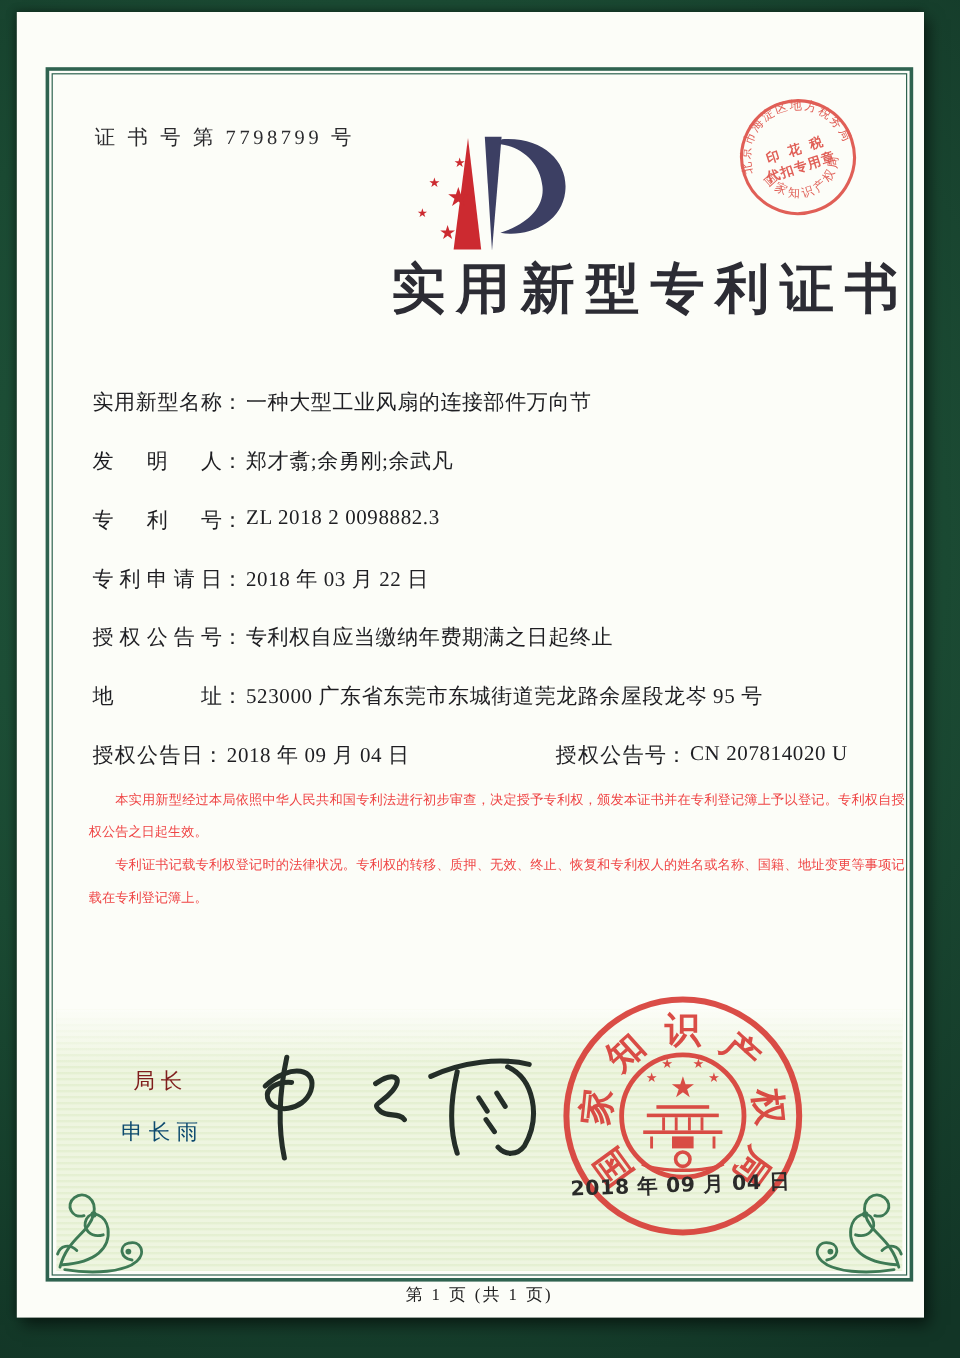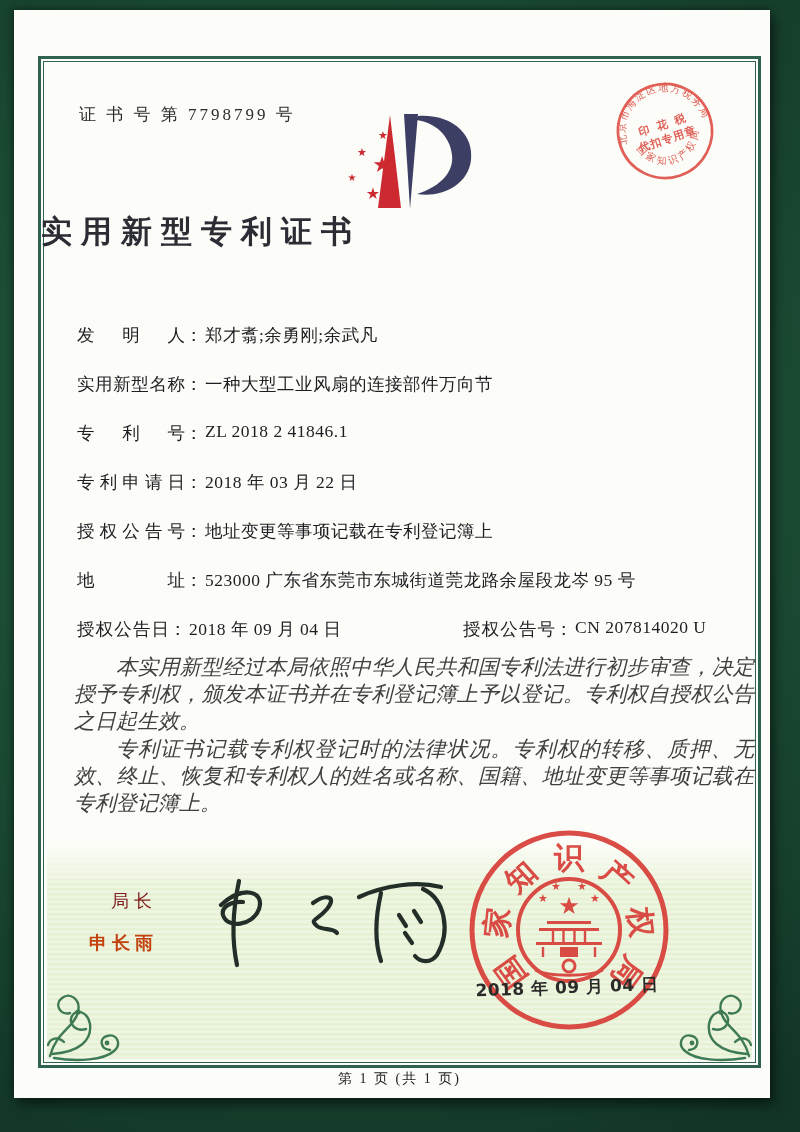--- a/index.html
+++ b/index.html
@@ -21,36 +21,36 @@
   .band{
     position:absolute;left:6px;right:6px;bottom:6px;top:782px;z-index:0;
     background:
       linear-gradient(to bottom, rgba(252,253,248,1) 0px, rgba(252,253,248,0) 48px),
       repeating-linear-gradient(to bottom, #eef5e0 0px, #eef5e0 2px, #e1eecd 3px, #eef5e0 5px);
   }
   .cert-no{position:absolute;left:38px;top:44px;font-size:17px;letter-spacing:3px;color:#2b2b2e;z-index:2;}
   .logo{position:absolute;left:296px;top:50px;width:142px;height:106px;z-index:2;}
   .tax-seal{position:absolute;left:556px;top:4px;width:136px;height:136px;z-index:3;opacity:.88;}
   .title{
-    position:absolute;left:0;top:152px;width:100%;text-align:left;z-index:2;
-    font-size:31px;font-weight:700;letter-spacing:9px;color:#2c2c34;
+    position:absolute;left:0;top:152px;width:100%;text-align:right;z-index:2;
+    font-size:45px;font-weight:700;letter-spacing:9px;color:#2c2c34;
     font-family:"DejaVu Serif","Liberation Serif",serif;
   }
   .fields{position:absolute;left:36px;top:264px;right:18px;font-size:17.5px;color:#1e1e22;z-index:2;}
   .frow{height:49px;position:relative;white-space:nowrap;}
   .flabel{display:inline-block;width:108px;text-align:justify;text-align-last:justify;vertical-align:top;}
   .fcolon{display:inline-block;width:20px;vertical-align:top;}
   .fvalue{letter-spacing:.5px;}
   .grant-right{position:absolute;left:386px;top:0;}
   .grant-right .flabel{width:92px;}
   .paras{position:absolute;left:33px;top:595px;width:680px;z-index:1;
-    font-size:21px;line-height:27.2px;text-align:justify;color:#404040;font-style:italic;}
+    font-size:11px;line-height:27.2px;text-align:justify;color:#ef4444;}
   .paras p{margin:0;text-indent:2em;}
   .officer-title{position:absolute;left:70px;top:830px;font-size:18px;letter-spacing:5px;color:#7f1d1d;z-index:2;}
-  .officer-name{position:absolute;left:48px;top:872px;font-size:18px;letter-spacing:5px;color:#c2410c;z-index:2;font-weight:bold;}
+  .officer-name{position:absolute;left:60px;top:872px;font-size:18px;letter-spacing:5px;color:#0c4a6e;z-index:2;}
   .sig{position:absolute;left:168px;top:810px;z-index:2;}
   .main-seal{position:absolute;left:415px;top:758px;width:226px;height:226px;z-index:3;opacity:.93;}
   .footer{position:absolute;left:0;width:100%;top:964px;text-align:center;font-size:14px;
     letter-spacing:2px;color:#222;z-index:2;margin-top:47px;}
   .orn-left{position:absolute;left:3px;bottom:3px;z-index:1;}
   .orn-right{position:absolute;right:3px;bottom:3px;z-index:1;transform:scaleX(-1);}
   svg text{font-family:"DejaVu Sans","Liberation Sans",sans-serif;}
 </style>
 </head>
 <body>
@@ -112,33 +112,33 @@
         </text>
         <text x="0" y="-3" font-size="11" font-weight="bold" letter-spacing="2" text-anchor="middle">印 花 税</text>
         <text x="0" y="12" font-size="11" font-weight="bold" letter-spacing="1" text-anchor="middle">代扣专用章</text>
       </g>
     </svg>
 
     <div class="title">实用新型专利证书</div>
 
     <div class="fields">
       <div class="frow">
+        <span class="flabel">实用新型名称</span><span class="fcolon">：</span><span class="fvalue">一种大型工业风扇的连接部件万向节</span>
+      </div>
+      <div class="frow">
         <span class="flabel">发明人</span><span class="fcolon">：</span><span class="fvalue">郑才翥;余勇刚;余武凡</span>
       </div>
       <div class="frow">
-        <span class="flabel">实用新型名称</span><span class="fcolon">：</span><span class="fvalue">一种大型工业风扇的连接部件万向节</span>
-      </div>
-      <div class="frow">
-        <span class="flabel">专利号</span><span class="fcolon">：</span><span class="fvalue">ZL 2018 2 41846.1</span>
+        <span class="flabel">专利号</span><span class="fcolon">：</span><span class="fvalue">ZL 2018 2 0098882.3</span>
       </div>
       <div class="frow">
         <span class="flabel">专利申请日</span><span class="fcolon">：</span><span class="fvalue">2018 年 03 月 22 日</span>
       </div>
       <div class="frow">
-        <span class="flabel">授权公告号</span><span class="fcolon">：</span><span class="fvalue">地址变更等事项记载在专利登记簿上</span>
+        <span class="flabel">授权公告号</span><span class="fcolon">：</span><span class="fvalue">专利权自应当缴纳年费期满之日起终止</span>
       </div>
       <div class="frow">
         <span class="flabel">地址</span><span class="fcolon">：</span><span class="fvalue">523000 广东省东莞市东城街道莞龙路余屋段龙岑 95 号</span>
       </div>
       <div class="frow">
         <span>
           <span class="flabel" style="width:92px">授权公告日</span><span class="fcolon">：</span><span class="fvalue">2018 年 09 月 04 日</span>
         </span>
         <span class="grant-right">
           <span class="flabel">授权公告号</span><span class="fcolon">：</span><span class="fvalue">CN 207814020 U</span>

